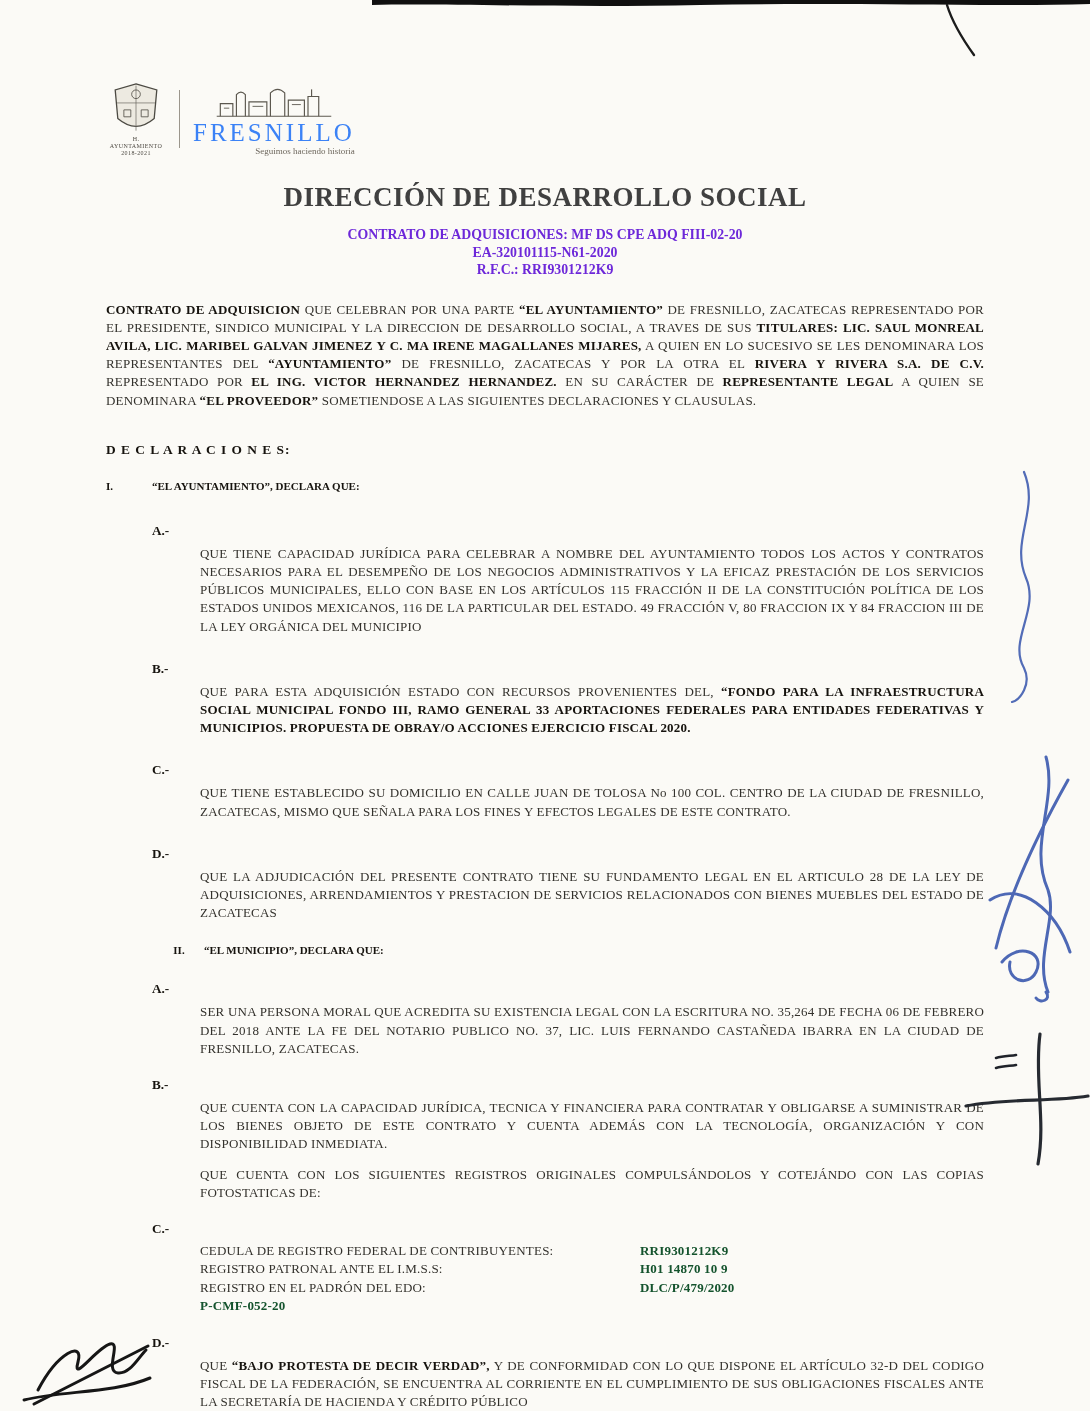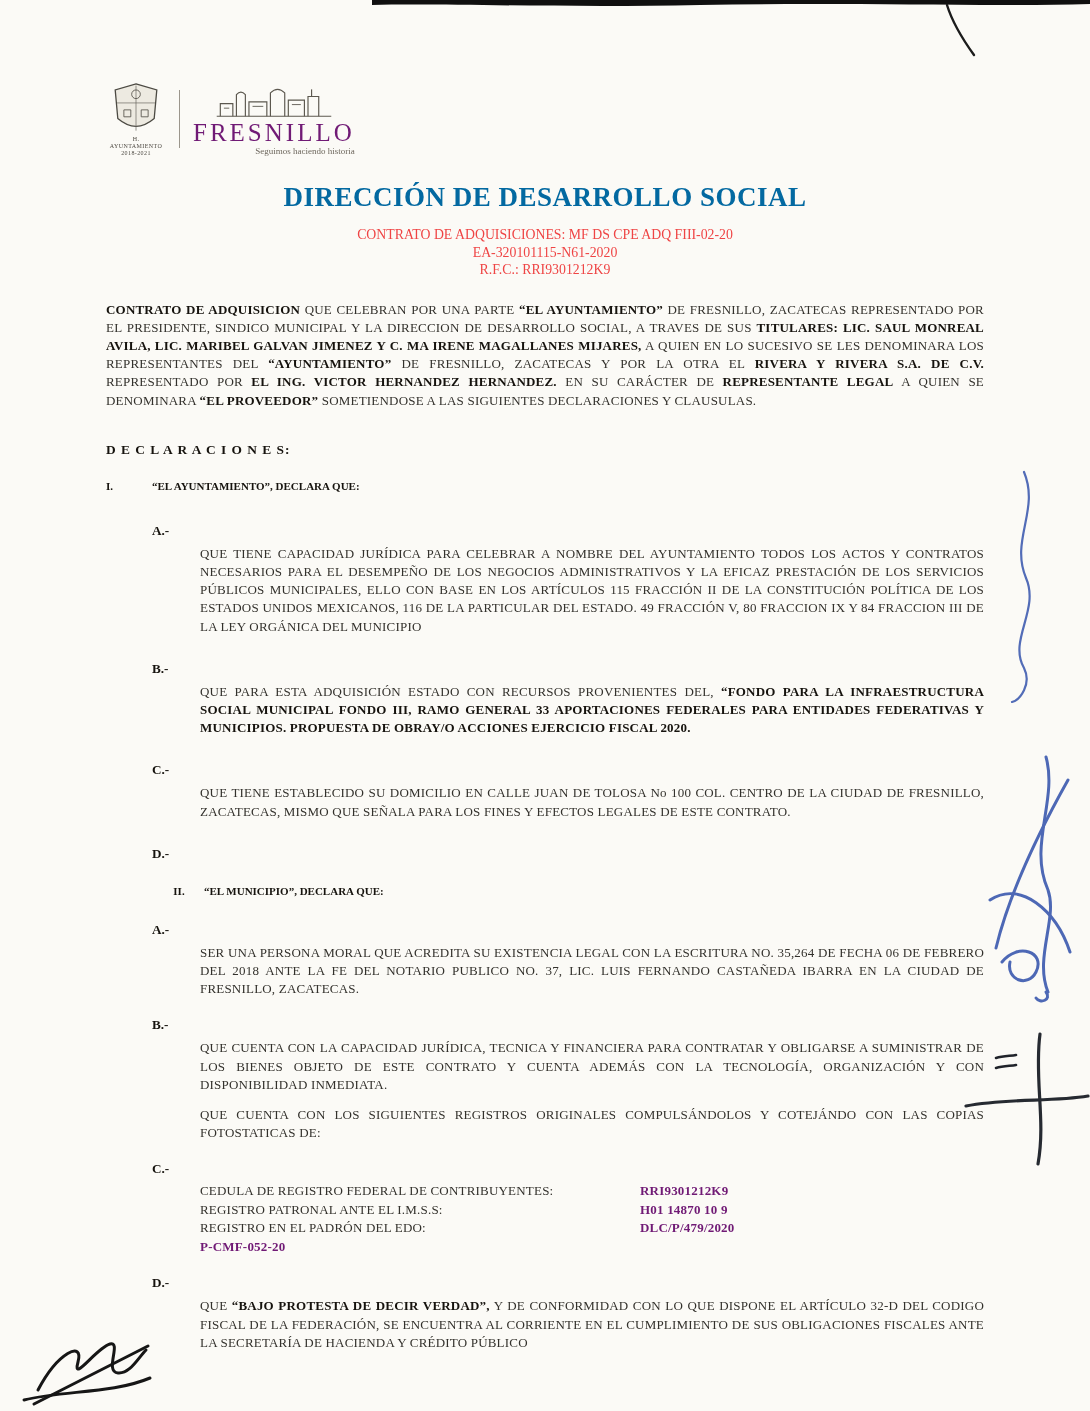--- a/index.html
+++ b/index.html
@@ -12,44 +12,44 @@
     color:#33312c;
   }
   
   .logos{position:absolute;top:82px;left:106px;display:flex;align-items:flex-start;gap:13px;}
   .seal{width:60px;text-align:center;}
   .seal-svg{width:52px;height:54px;display:block;margin:0 auto;}
   .seal-cap{font-size:6px;line-height:7px;color:#4e4a43;letter-spacing:.4px;}
   .logo-divider{width:1px;height:58px;background:#9b968c;margin-top:8px;}
   .fresnillo{display:flex;flex-direction:column;align-items:center;margin-top:2px;}
   .skyline-svg{width:128px;height:34px;display:block;}
-  .wordmark{font-size:25px;line-height:25px;letter-spacing:3px;color:#701a75;font-weight:500;margin-top:2px;}
+  .wordmark{font-size:25px;line-height:25px;letter-spacing:3px;color:#3b82f6;font-weight:500;margin-top:2px;}
   .tagline{font-size:9px;color:#6d675d;align-self:flex-end;margin-top:1px;}
   
   .doc{position:absolute;inset:0;padding:0 106px;box-sizing:border-box;}
-  .title{margin:182px 0 0;text-align:center;font-size:27px;line-height:31px;font-weight:700;letter-spacing:.5px;color:#0369a1;}
-  .contract-lines{margin-top:13px;text-align:center;font-weight:400;font-size:13.8px;line-height:17.5px;color:#ef4444;}
+  .title{margin:182px 0 0;text-align:center;font-size:27px;line-height:31px;font-weight:700;letter-spacing:.5px;color:#404040;}
+  .contract-lines{margin-top:13px;text-align:center;font-weight:700;font-size:13.8px;line-height:17.5px;color:#6d28d9;}
   .body-text{font-size:13px;line-height:18.2px;letter-spacing:.2px;text-align:justify;}
   .intro{margin:22px 0 0;}
   .seg-b{font-weight:700;color:#16130e;}
   .decl-heading{margin-top:32px;text-align:left;font-weight:700;font-size:13.4px;letter-spacing:1px;color:#16130e;}
   .sec-head{margin-top:22px;font-weight:700;font-size:11px;color:#16130e;}
   .sec-head .numeral{display:inline-block;width:46px;}
   .sec-head.sec2{padding-left:48px;}
   .sec-head.sec2 .numeral{width:50px;text-align:center;}
   .item{margin-top:24px;}
   .item.mt-lg{margin-top:30px;}
   .item.mt-sm{margin-top:18px;}
   .ilabel{margin-left:46px;font-weight:700;font-size:13.2px;line-height:18px;color:#16130e;}
   .ibody{margin:5px 0 0 94px;}
   .ibody.second{margin-top:12px;}
   .reg{margin:4px 0 0 94px;font-size:13px;line-height:18.5px;letter-spacing:.2px;}
   .reg-row{display:flex;}
   .reg-label{width:440px;flex:none;}
-  .reg-value{font-weight:700;color:#701a75;}
+  .reg-value{font-weight:700;color:#14532d;}
   
   .ink-overlay{position:absolute;inset:0;width:1090px;height:1411px;pointer-events:none;}
 </style>
 </head>
 <body>
 
 <div class="page">
 
   <div class="logos">
     <div class="seal">
@@ -110,20 +110,21 @@
       <p class="ibody body-text"><span> QUE PARA ESTA ADQUISICIÓN ESTADO CON RECURSOS PROVENIENTES DEL, </span><span class="seg-b">“FONDO PARA LA INFRAESTRUCTURA SOCIAL MUNICIPAL FONDO III, RAMO GENERAL 33 APORTACIONES FEDERALES PARA ENTIDADES FEDERATIVAS Y MUNICIPIOS. PROPUESTA DE OBRAY/O ACCIONES  EJERCICIO FISCAL 2020.</span></p>
     </div>
 
     <div class="item">
       <div class="ilabel">C.-</div>
       <p class="ibody body-text"> QUE TIENE ESTABLECIDO SU DOMICILIO EN CALLE JUAN DE TOLOSA No 100 COL. CENTRO DE LA CIUDAD DE FRESNILLO, ZACATECAS, MISMO QUE SEÑALA PARA LOS FINES Y EFECTOS LEGALES DE ESTE CONTRATO.</p>
     </div>
 
     <div class="item">
       <div class="ilabel">D.-</div>
+      <p class="ibody body-text"> QUE LA ADJUDICACIÓN DEL PRESENTE CONTRATO TIENE SU FUNDAMENTO LEGAL  EN EL ARTICULO 28  DE LA LEY DE ADQUISICIONES, ARRENDAMIENTOS Y PRESTACION DE SERVICIOS RELACIONADOS CON BIENES MUEBLES DEL ESTADO DE ZACATECAS</p>
     </div>
 
     <div class="sec-head sec2">
       <span class="numeral">II.</span><span>“EL MUNICIPIO”, DECLARA QUE:</span>
     </div>
 
     <div class="item">
       <div class="ilabel">A.-</div>
       <p class="ibody body-text">SER UNA PERSONA MORAL QUE ACREDITA SU EXISTENCIA LEGAL CON LA ESCRITURA  NO. 35,264 DE FECHA 06 DE FEBRERO DEL 2018 ANTE LA FE DEL NOTARIO PUBLICO NO. 37, LIC. LUIS FERNANDO CASTAÑEDA IBARRA EN LA CIUDAD DE FRESNILLO, ZACATECAS.</p>
     </div>

